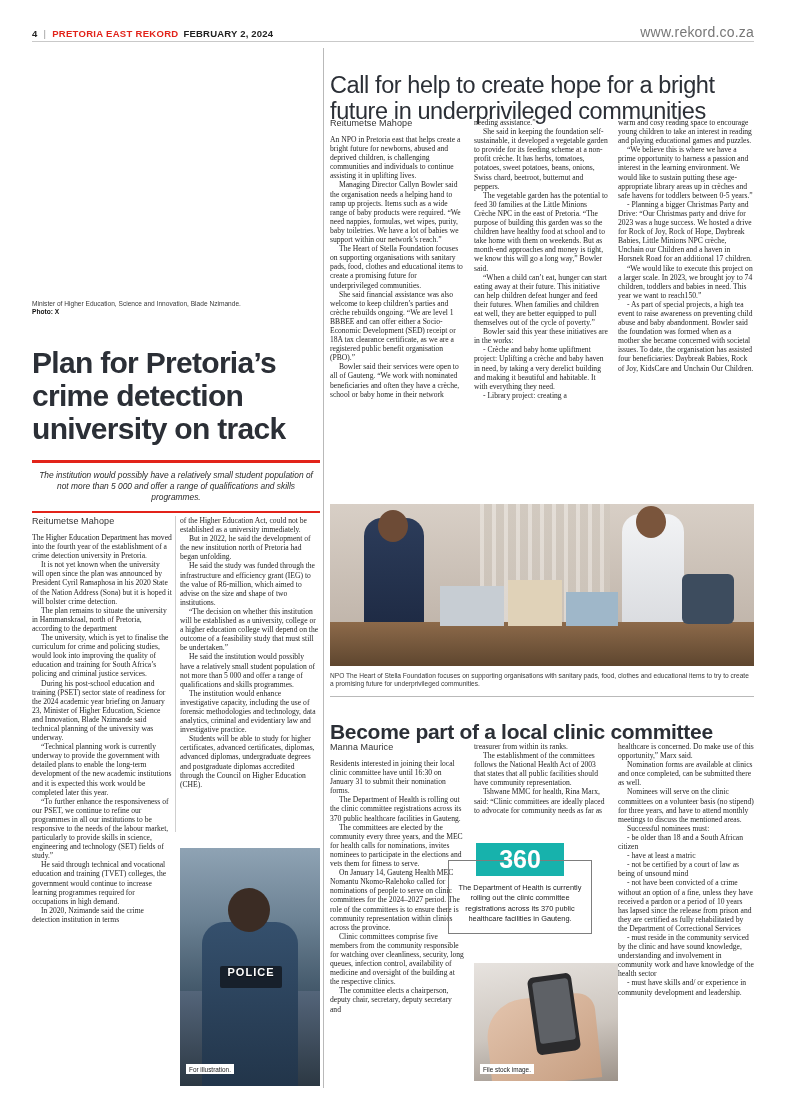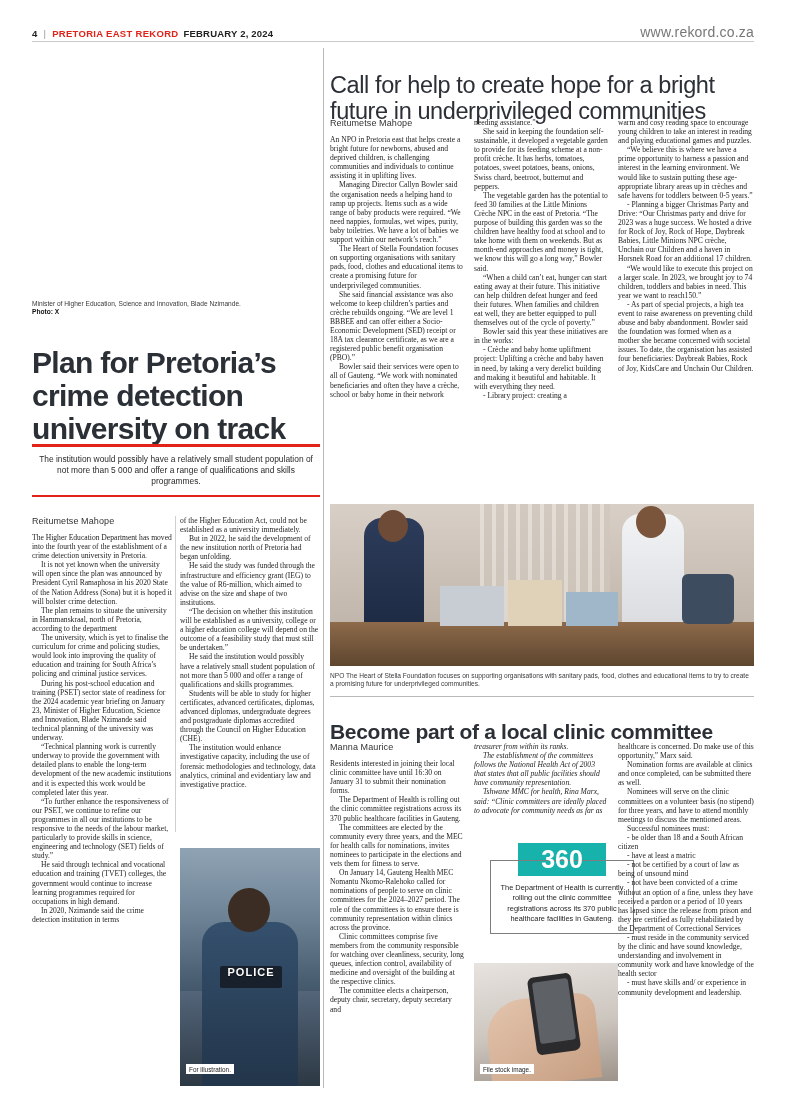--- a/index.html
+++ b/index.html
@@ -134,21 +134,21 @@
   
   .headline-main {
     position: absolute; left: 32px; top: 326px; width: 288px;
     font-family: "Liberation Sans", sans-serif;
     font-weight: bold;
     font-size: 30px; line-height: 33px;
     letter-spacing: -.7px;
     color: #2b2f36;
   }
   .kicker-box {
-    position: absolute; left: 32px; top: 444px; width: 288px;
+    position: absolute; left: 32px; top: 460px; width: 288px; font-style: italic;
   }
   .kicker-box .kb-rule { height: 2.5px; background: #e2231a; }
   .kicker-box .kb-text {
     font-family: "Liberation Sans", sans-serif;
     font-size: 8.4px; line-height: 11.4px;
     text-align: center; color: #2a2a2a;
     padding: 7px 4px 7px;
   }
   .kicker-box .kb-rule-b { height: 2.5px; background: #e2231a; }
 
@@ -252,26 +252,26 @@
   
   .rule-thin { position: absolute; background: #b9b9b9; height: 1px; }
   .headline-clinic {
     position: absolute; left: 330px; top: 702px; width: 424px;
     font-family: "Liberation Sans", sans-serif;
     font-size: 21px; line-height: 25px;
     letter-spacing: -.3px;
     color: #2b2f36;
   }
   .bc1 { position: absolute; left: 330px; top: 742px; width: 134px; }
-  .bc2 { position: absolute; left: 474px; top: 742px; width: 134px; font-style: italic; }
+  .bc2 { position: absolute; left: 474px; top: 742px; width: 134px; }
   .bc3 { position: absolute; left: 618px; top: 742px; width: 136px; }
 
   
   .factoid {
-    position: absolute; left: 490px; top: 843px; width: 144px;
+    position: absolute; left: 448px; top: 843px; width: 144px;
   }
   .factoid .fnum {
     width: 88px; margin: 0 auto;
     background: #17b2ac;
     color: #ffffff;
     font-family: "Liberation Sans", sans-serif;
     font-weight: bold;
     font-size: 25px; line-height: 33px;
     text-align: center;
   }
@@ -349,22 +349,22 @@
     </div>
   </div>
 
   <div class="lc2">
     <div class="col-body">
       <p class="first">of the Higher Education Act, could not be established as a university immediately.</p>
       <p>But in 2022, he said the development of the new institution north of Pretoria had began unfolding.</p>
       <p>He said the study was funded through the infrastructure and efficiency grant (IEG) to the value of R6-million, which aimed to advise on the size and shape of two institutions.</p>
       <p>“The decision on whether this institution will be established as a university, college or a higher education college will depend on the outcome of a feasibility study that must still be undertaken.”</p>
       <p>He said the institution would possibly have a relatively small student population of not more than 5 000 and offer a range of qualifications and skills programmes.</p>
+      <p>The institution would enhance investigative capacity, including the use of forensic methodologies and technology, data analytics, criminal and evidentiary law and investigative practice.</p>
       <p>Students will be able to study for higher certificates, advanced certificates, diplomas, advanced diplomas, undergraduate degrees and postgraduate diplomas accredited through the Council on Higher Education (CHE).</p>
-      <p>The institution would enhance investigative capacity, including the use of forensic methodologies and technology, data analytics, criminal and evidentiary law and investigative practice.</p>
     </div>
   </div>
 
   <div class="photo ph-police">
     <div class="road"></div>
     <div class="officer"></div>
     <div class="head"></div>
     <div class="vest"></div>
     <div class="policeword">POLICE</div>
   </div>

